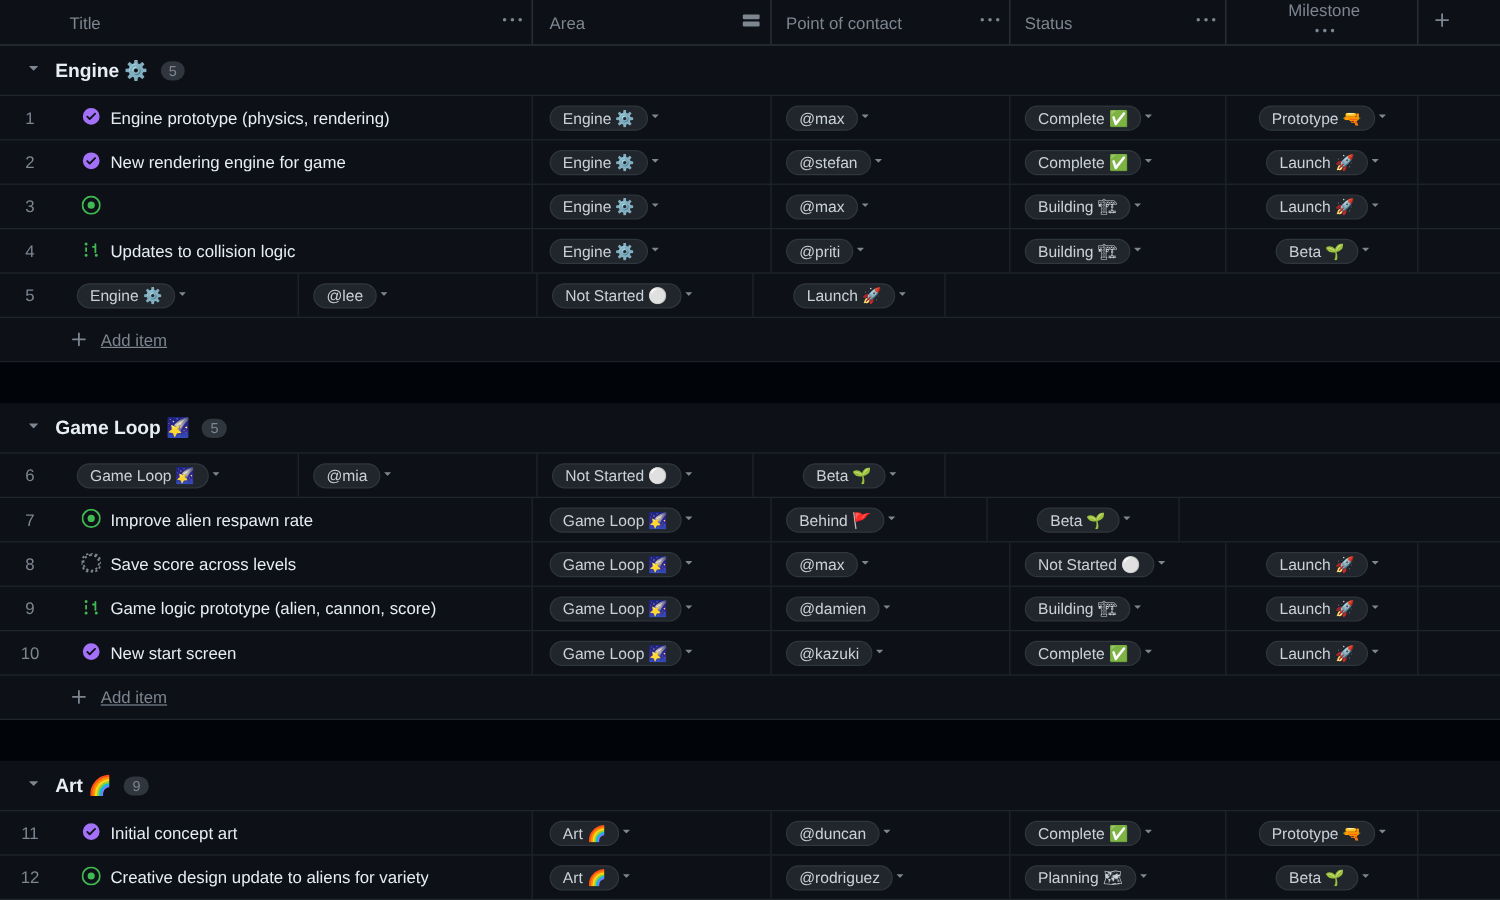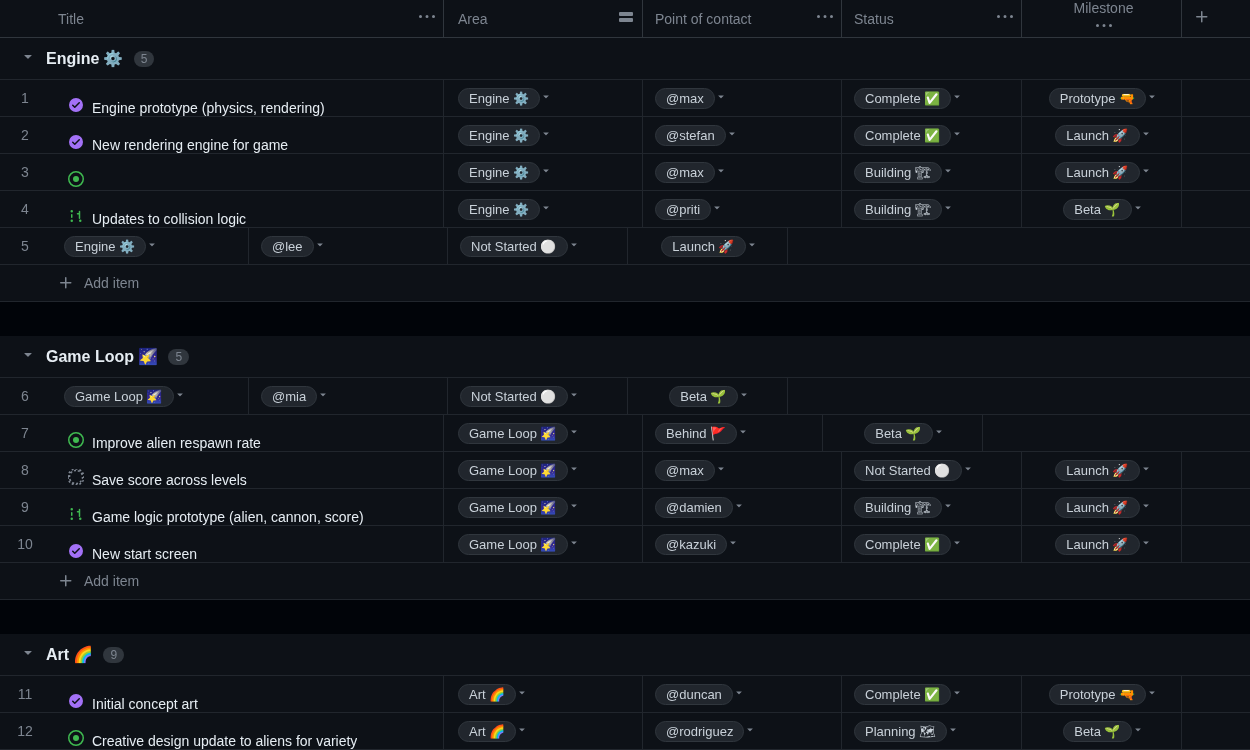--- a/index.html
+++ b/index.html
@@ -72,21 +72,21 @@
     border-bottom: 1px solid #21262d;
   }
   .data-row .col-title,
   .data-row .col-area,
   .data-row .col-contact,
   .data-row .col-status,
   .data-row .col-milestone {
     border-right: 1px solid #21262d;
     height: 100%;
   }
-  .title-cell { display:flex; align-items:flex-end; gap:8px; padding-left:10px; height:100%; }
+  .title-cell { display:flex; align-items:center; gap:8px; padding-left:10px; height:100%; }
   .row-title-text { color: #e6edf3; white-space:nowrap; overflow:hidden; text-overflow:ellipsis; }
   
   .pill {
     display: inline-flex;
     align-items: center;
     background: #21262d;
     border: 1px solid #30363d;
     border-radius: 20px;
     padding: 2px 10px;
     font-size: 13px;
@@ -101,20 +101,21 @@
     padding-right:8px;
   }
   .add-item-row {
     display:flex;
     align-items:center;
     height:37px;
     padding-left: 58px;
     gap:10px;
     color:#7d8590;
     border-bottom: 1px solid #21262d;
+    text-decoration: underline;
   }
   .group-gap { height:34px; background:#010409; }
   
   
   .ico { width:16px; height:16px; display:inline-block; flex-shrink:0; }
   .ico-dots { fill:#7d8590; }
   .ico-plus { fill:#7d8590; }
   .ico-collapse { fill:#7d8590; }
   .ico-closed { fill:#a371f7; }
   .ico-open { fill:#3fb950; }

